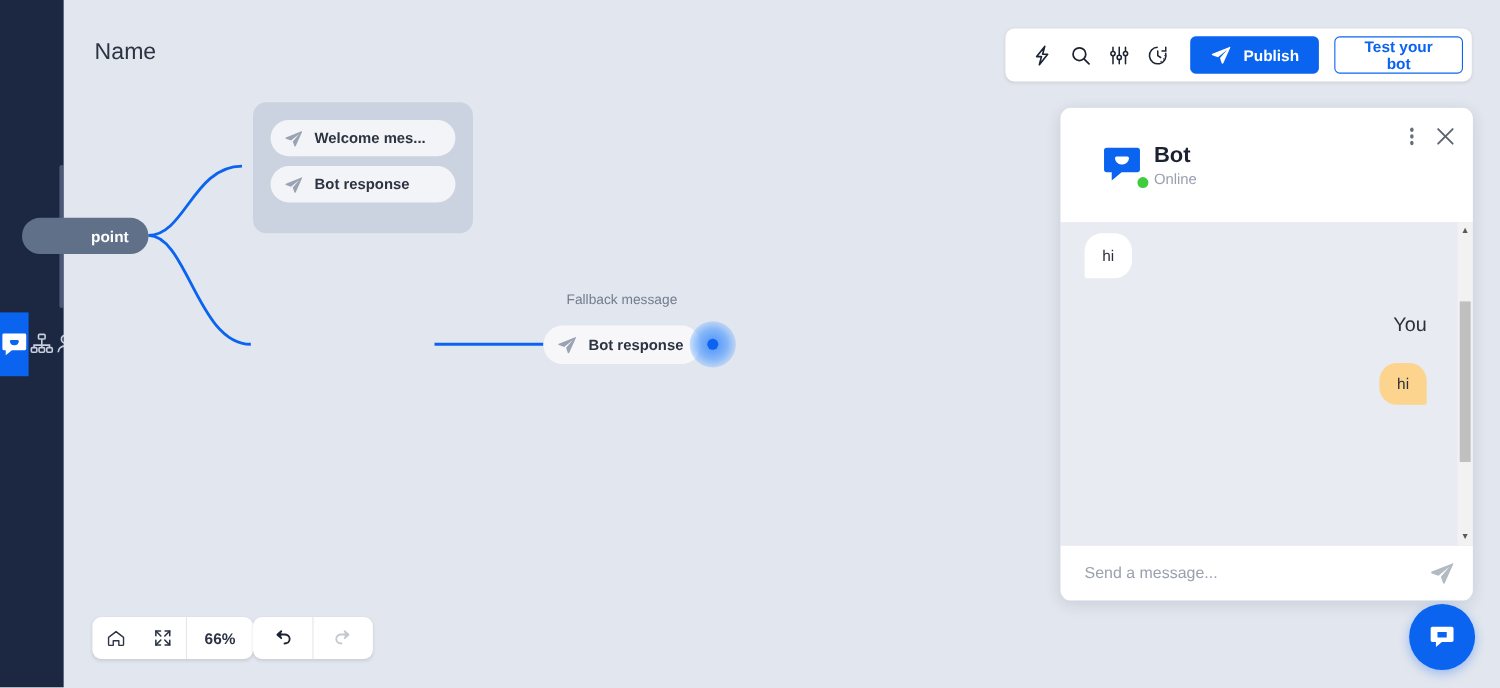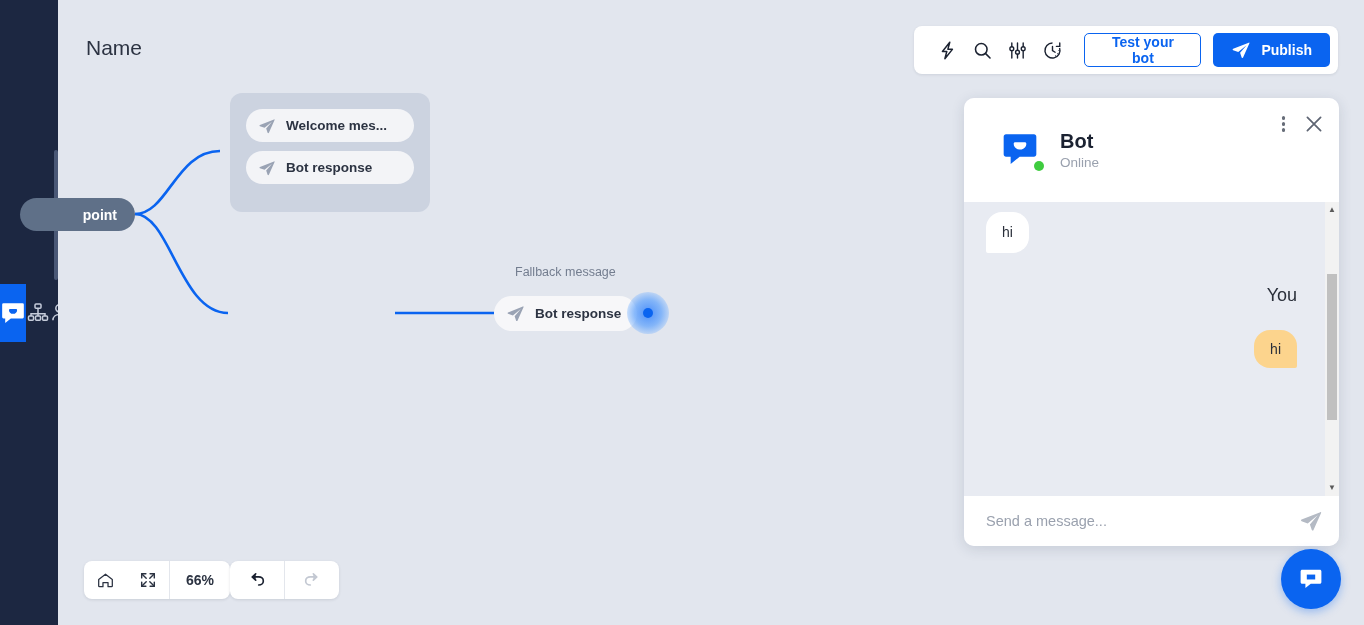--- a/index.html
+++ b/index.html
@@ -174,21 +174,21 @@
     position: relative; flex: 0 0 auto;
     display: flex; align-items: center;
     padding-left: 36px;
   }
   #chat-header .bot-logo { position: relative; width: 40px; height: 40px; }
   #chat-header .online-dot {
     position: absolute; right: -4px; bottom: -1px;
     width: 10px; height: 10px; border-radius: 50%;
     background: #3fcc3f; border: 0;
   }
-  #chat-header .titles { margin-left: 20px; }
+  #chat-header .titles { margin-left: 9px; }
   #chat-header .bot-name { font-size: 20px; font-weight: bold; color: #1b2231; }
   #chat-header .bot-status { font-size: 13.5px; color: #9aa1ae; margin-top: 2px; }
   #chat-header .hdr-btns {
     position: absolute; right: 14px; top: 12px;
     display: flex; align-items: center; gap: 14px;
   }
   #chat-header .kebab { display: flex; flex-direction: column; gap: 2.5px; padding: 6px 4px; cursor: pointer; }
   #chat-header .kebab i { width: 3.5px; height: 3.5px; border-radius: 50%; background: #676d79; display: block; }
 
   #chat-body {
@@ -457,29 +457,29 @@
     <div class="tb-ic">
       <svg width="21" height="21" viewBox="0 0 24 24" fill="none" stroke="currentColor" stroke-width="1.6">
         <path d="M12 3.4a8.6 8.6 0 1 0 8.1 5.8"></path>
         <path d="M20.3 3.5v3.8h-3.8" stroke-linecap="round"></path>
         <path d="M12 7.4v4.7l3 1.9" stroke-linecap="round"></path>
         <circle cx="19.4" cy="12" r=".7" fill="currentColor" stroke="none"></circle>
         <circle cx="18.1" cy="15.5" r=".7" fill="currentColor" stroke="none"></circle>
         <circle cx="15.5" cy="18.1" r=".7" fill="currentColor" stroke="none"></circle>
       </svg>
     </div>
-    <button id="btn-test">Test your bot</button>
     <button id="btn-publish">
       <span style="display:flex">
         <svg width="20" height="20" viewBox="0 0 24 24" fill="#fff">
           <path d="M21.3 3.2 2.6 10.6c-.8.3-.8 1.4 0 1.7l6.1 2.1 10-8.1-7.8 9.1 1.9 5.6c.3.8 1.4.8 1.7.1l7.6-17.1c.3-.7-.4-1.4-.8-.8z"></path>
         </svg>
       </span>
       <span>Publish</span>
     </button>
+    <button id="btn-test">Test your bot</button>
   </div>
 
   <div id="chat">
 
     <div id="chat-header">
       <div class="bot-logo">
         <svg width="40" height="40" viewBox="0 0 24 24" fill="none">
           <path d="M3.6 2.6h16.8c.8 0 1.4.6 1.4 1.4v10.6c0 .8-.6 1.4-1.4 1.4h-8.6l-5.4 4.4v-4.4H3.6c-.8 0-1.4-.6-1.4-1.4V4c0-.8.6-1.4 1.4-1.4z" fill="#0a64f0"></path>
           <path d="M8.2 8.2c0-.5.4-.9.9-.9h5.8c.5 0 .9.4.9.9 0 1.9-1.6 3.5-3.5 3.5h-.6c-1.9 0-3.5-1.6-3.5-3.5z" fill="#fff"></path>
         </svg>

